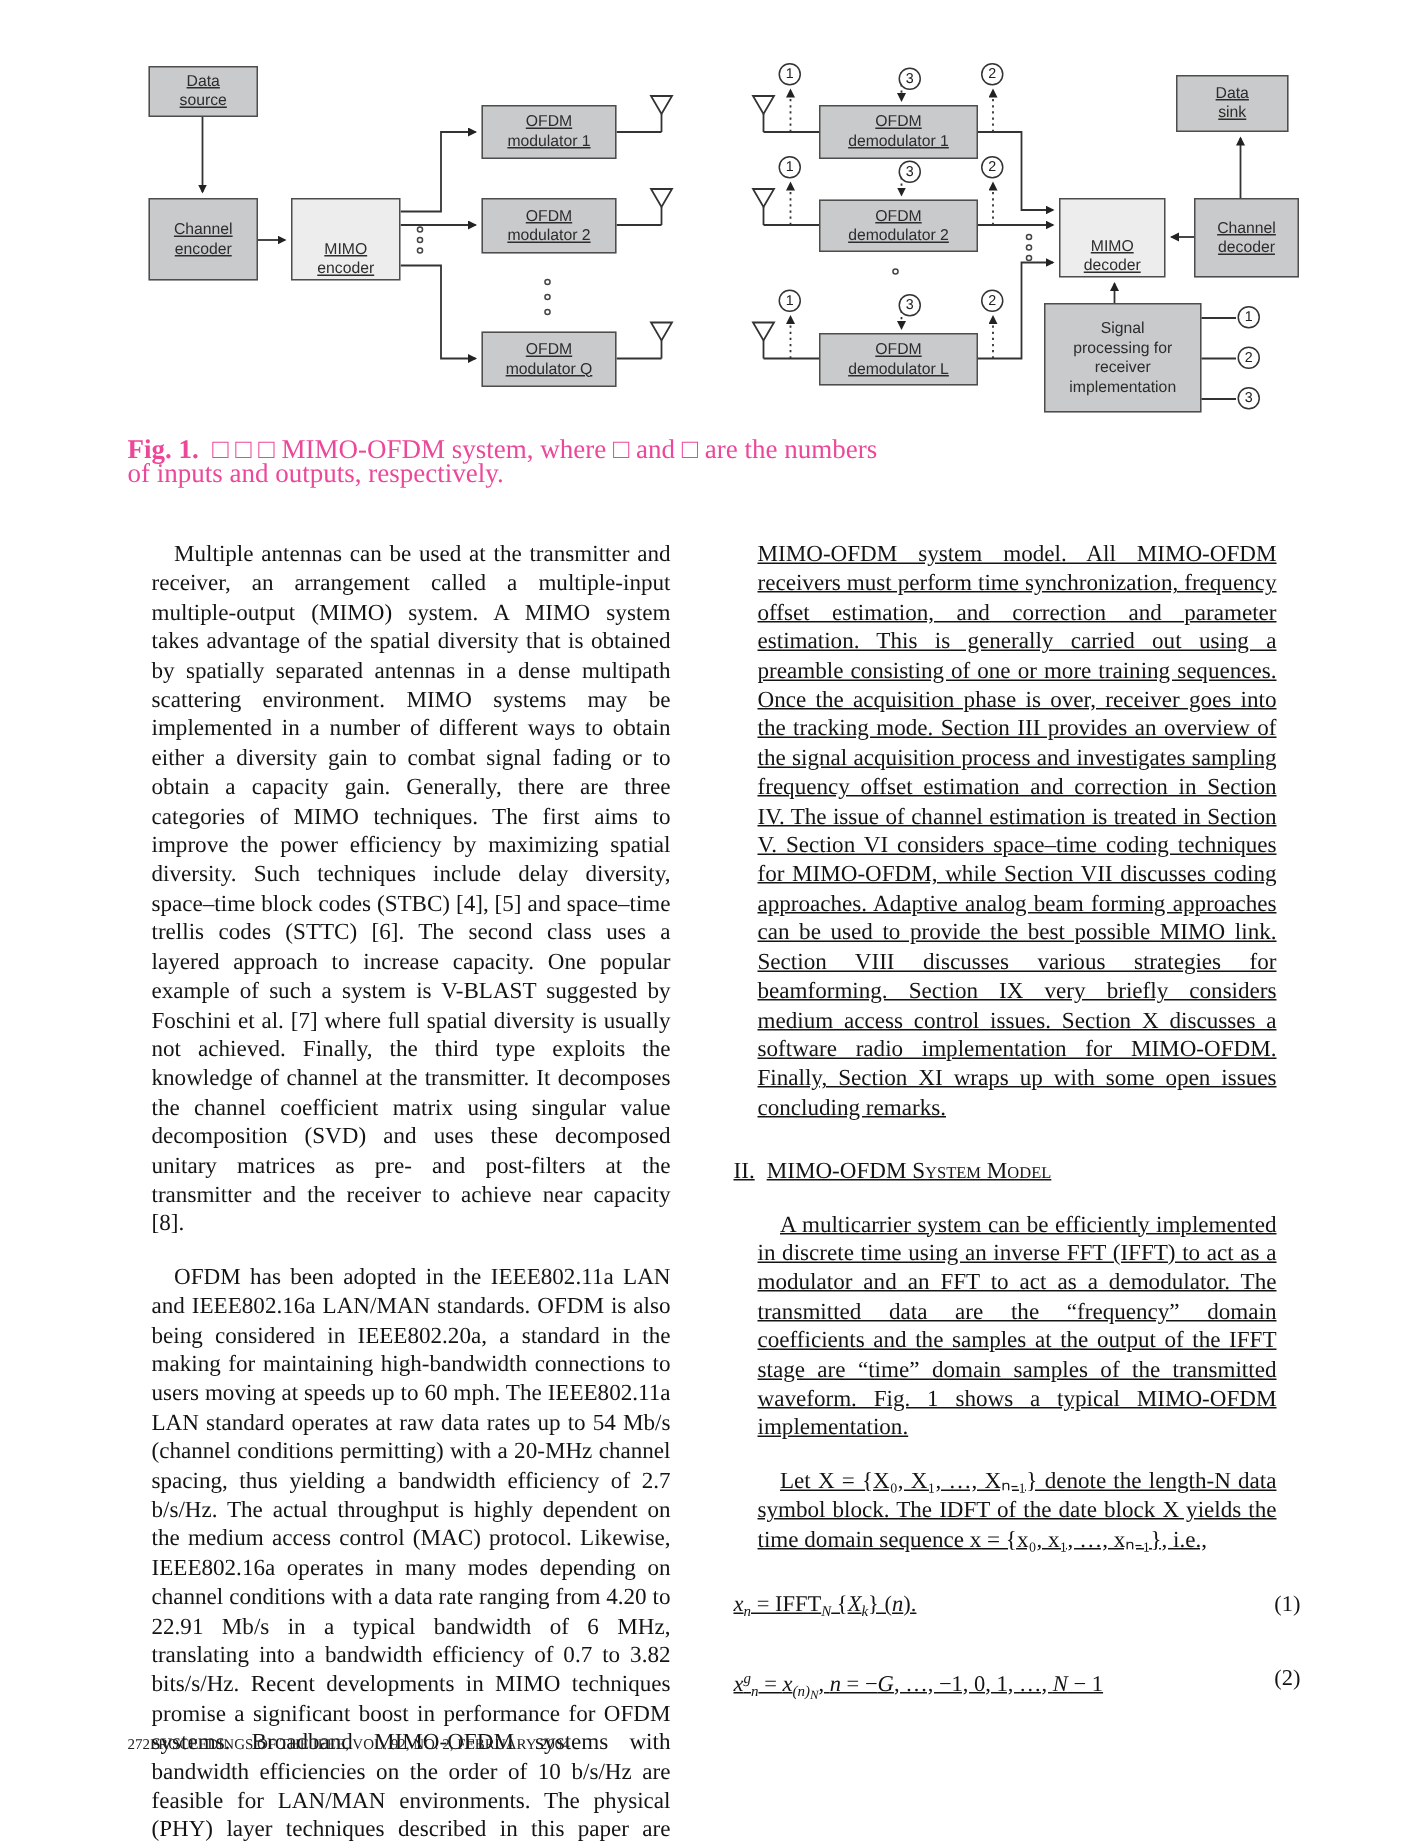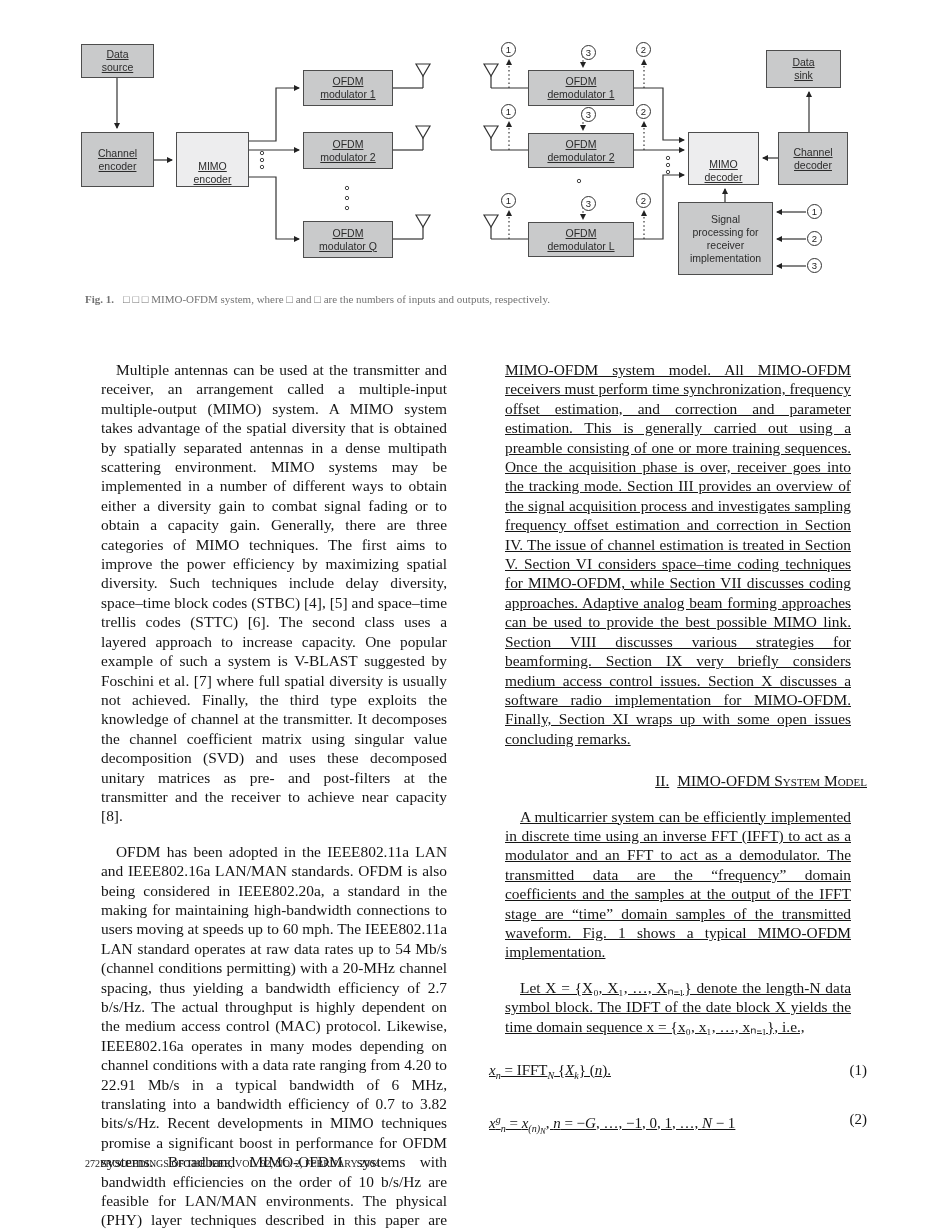--- a/index.html
+++ b/index.html
@@ -3,55 +3,55 @@
 <meta charset="utf-8">
 <style>
   * { margin:0; padding:0; box-sizing:border-box; }
   html,body { background:#ffffff; }
   body {
     width:952px; height:1232px; position:relative;
     font-family:"Liberation Serif", serif; color:#141414;
   }
 
   
-  .figure-wrap { position:absolute; left:76px; top:38px; width:800px; height:252px; }
+  .figure-wrap { position:absolute; left:94px; top:38px; width:800px; height:252px; }
   .figure-svg { position:absolute; left:0; top:0; }
   .fbox {
     position:absolute; background:#c9cacb; border:1px solid #4d4d4d;
     display:flex; align-items:center; justify-content:center;
   }
   .fbox.light { background:#ededee;align-items:flex-end; }
   .fbox-label {
     font-family:"Liberation Sans", sans-serif; font-size:10.5px; line-height:13px;
     color:#2c2c2c; text-align:center; text-decoration:underline; white-space:pre-line;
   }
   .fbox-label.nounderline { text-decoration:none; }
   .badge {
     position:absolute; width:15px; height:15px; border:1px solid #333; border-radius:50%;
     background:#fff; font-family:"Liberation Sans", sans-serif; font-size:9.5px;
     line-height:13px; text-align:center; color:#222; z-index:3;
   }
 
   
   .caption {
     position:absolute; left:85px; top:292px; width:500px;
-    font-size:11px; line-height:15.6px; color:#737373;
+    font-size:18px; line-height:15.6px; color:#ec4899;
   }
   .caption b { margin-right:9px; }
 
   
   .col { position:absolute; top:344px; width:378px; text-align:justify;
          font-size:15.4px; line-height:19.4px; }
   .col-left  { left:85px; }
   .col-right { left:489px;text-decoration:underline; }
   .col p { margin:16px; }
   .col p.indent { text-indent:15px; }
 
   .sec-heading {
-    margin-top:23px; margin-bottom:13px; text-align:right;
+    margin-top:23px; margin-bottom:13px; text-align:left;
     font-size:15.4px; font-weight:normal;
   }
   .sec-heading .sc { font-variant:small-caps; }
   .sec-heading .no { margin-right:8px; }
 
   
   .equation { position:relative; text-align:left; margin:25px 0 24px 0;
               font-size:15px; line-height:19px; }
   .equation .eq-no { position:absolute; right:0; top:0; font-style:normal; }
   .it { font-style:italic; }
@@ -203,21 +203,21 @@
 decoder</span>
     </div>
   <div class="fbox" style="left:702px;top:94px;width:70px;height:53px">
     <span class="fbox-label">Channel
 decoder</span>
     </div>
   <div class="fbox" style="left:690px;top:12px;width:75px;height:38px">
     <span class="fbox-label">Data
 sink</span>
     </div>
-  <div class="fbox" style="left:602px;top:164px;width:95px;height:73px">
+  <div class="fbox" style="left:602px;top:164px;width:105px;height:73px">
     <span class="fbox-label nounderline">Signal
 processing for
 receiver
 implementation</span>
     </div>
 
   <span class="badge" style="left:425px;top:4px">1</span>
   <span class="badge" style="left:505px;top:7px">3</span>
   <span class="badge" style="left:560px;top:4px">2</span>
   <span class="badge" style="left:425px;top:66px">1</span>

